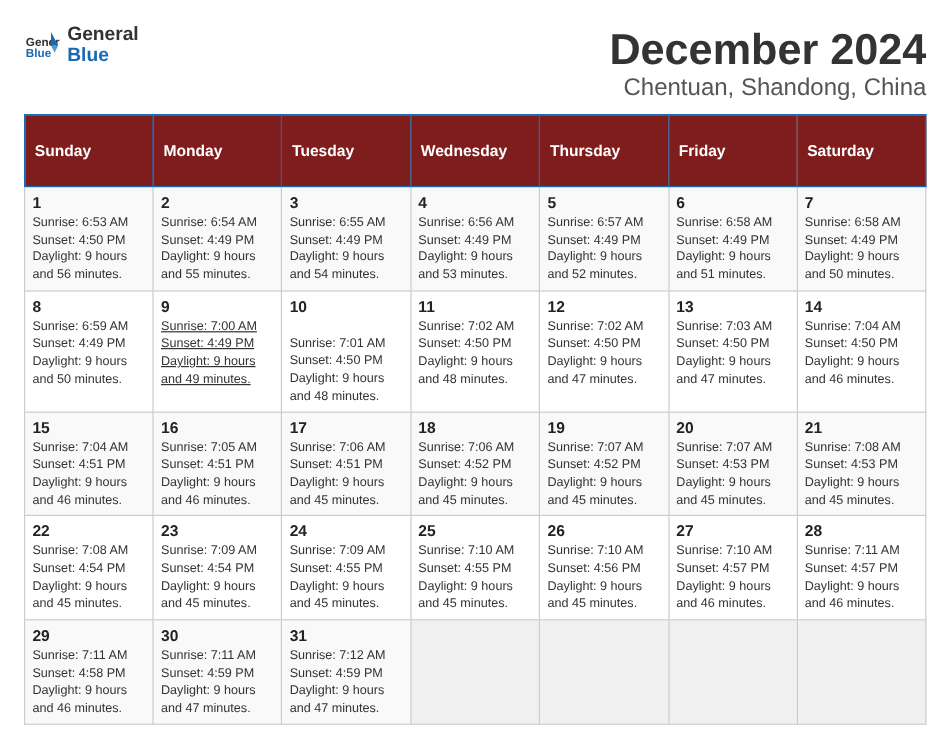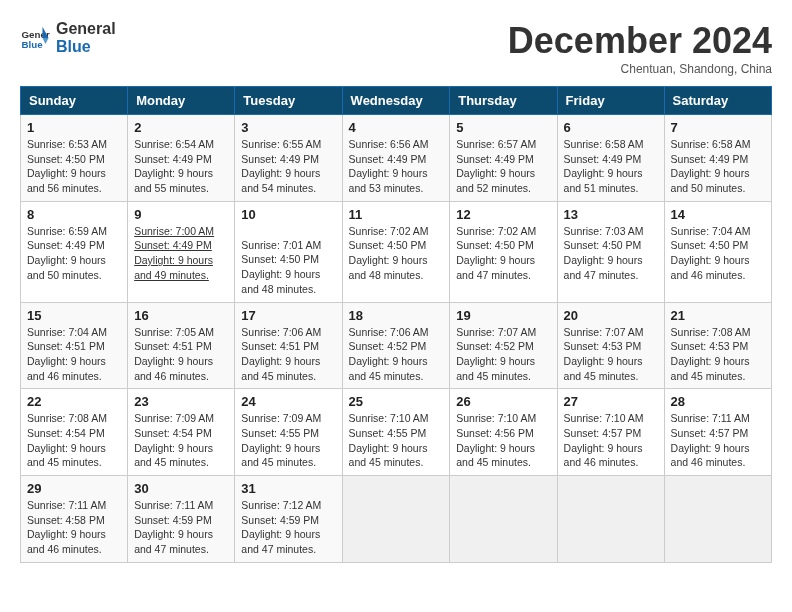--- a/index.html
+++ b/index.html
@@ -28,33 +28,33 @@
     .title-block {
       text-align: right;
     }
     .month-title {
       font-size: 36px;
       font-weight: bold;
       color: #333;
       text-align: right;
     }
     .location-title {
-      font-size: 12px;
+      font-size: 20px;
       color: #555;
     }
     .calendar {
       width: 100%;
       border-collapse: collapse;
       font-size: 11px;
     }
     .calendar thead tr th {
-      background-color: #0c4a6e;
+      background-color: #7f1d1d;
       color: #fff;
       text-align: left;
-      padding: 6px 8px;
+      padding: 22px 8px;
       font-size: 13px;
       font-weight: bold;
       border: 1px solid #1a6ab1;
     }
     .calendar tbody tr td {
       vertical-align: top;
       border: 1px solid #ccc;
       padding: 5px 6px;
       width: 108px;
       min-height: 80px;

